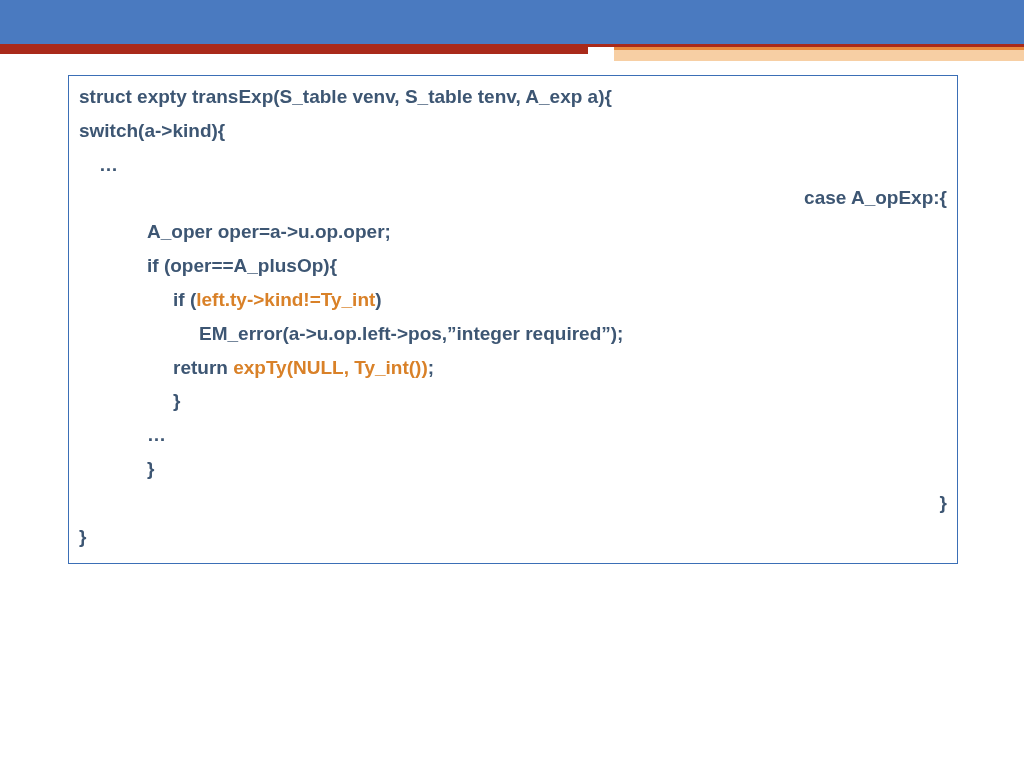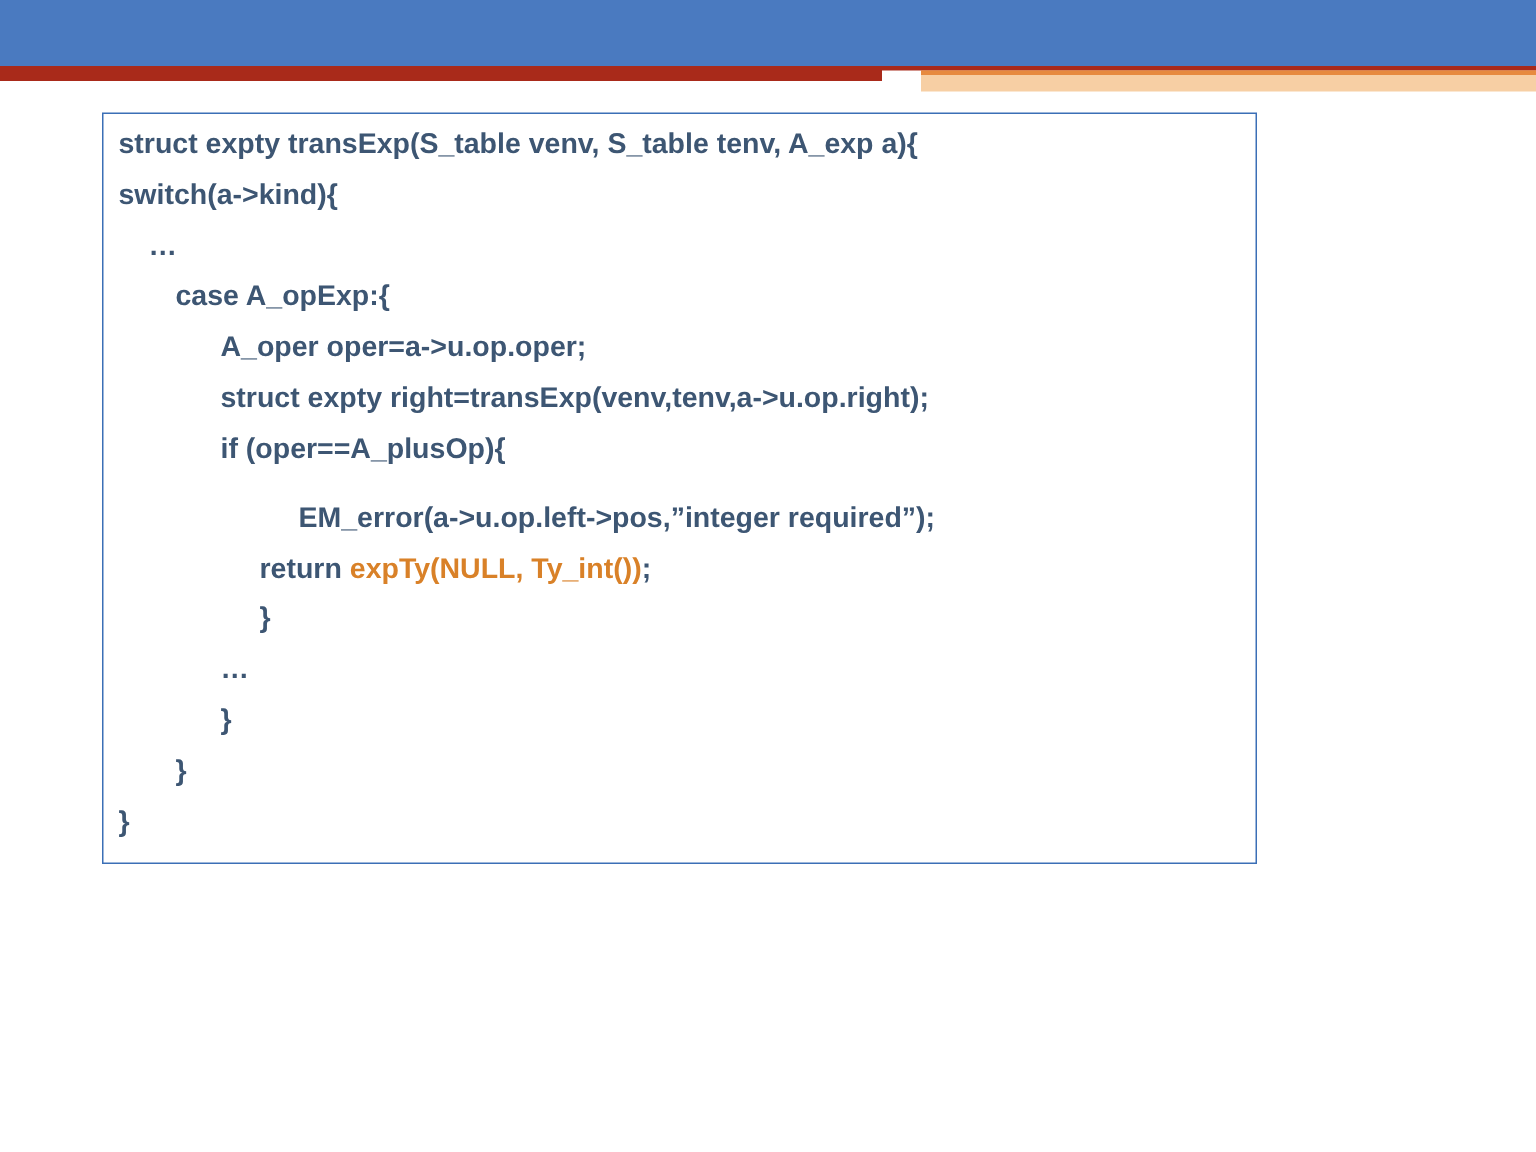--- a/index.html
+++ b/index.html
@@ -9,59 +9,59 @@
   .top-blue-bar { position: absolute; left: 0; top: 0; right: 0; height: 44px; background: #4a7ac0; }
   .mid-dark-red { position: absolute; left: 0; top: 44px; right: 0; height: 10px; background: #a92a1a; }
   .accent-wrap { position: absolute; right: 0; top: 47px; height: 14px; display: flex; }
   .accent-orange { width: 410px; height: 100%; background: #f7cfa4; border-top: 3px solid #e78a3f; }
   .accent-white  { width: 26px; height: 100%; background: #fff; }
 
   .code-box {
     position: absolute;
     left: 68px;
     top: 75px;
-    width: 770px;
+    width: 890px;
     border: 1px solid #3b6fb6;
     background: #ffffff;
     padding: 4px 10px 10px 10px;
   }
   .line {
     font-family: Arial, Helvetica, sans-serif;
     font-size: 19px;
     font-weight: 700;
     color: #3d5673;
     line-height: 1.78;
     white-space: pre;
   }
   .i1 { padding-left: 20px; }
-  .i2 { padding-left: 38px; }
+  .i2 { padding-left: 38px; text-align: right; }
   .i3 { padding-left: 68px; }
   .i4 { padding-left: 94px; }
-  .i5 { padding-left: 120px; margin-top: 12px; }
+  .i5 { padding-left: 120px; }
   .hl { color: #d98128; }
 </style>
 </head>
 <body>
 <div class="slide">
 
   <div class="top-blue-bar"></div>
   <div class="mid-dark-red"></div>
   <div class="accent-wrap">
     <div class="accent-white"></div>
     <div class="accent-orange"></div>
   </div>
 
   <div class="code-box">
     <div class="line">struct expty transExp(S_table venv, S_table tenv, A_exp a){</div>
     <div class="line">switch(a-&gt;kind){</div>
     <div class="line i1">…</div>
     <div class="line i2">case A_opExp:{</div>
     <div class="line i3">A_oper oper=a-&gt;u.op.oper;</div>
-    <div class="line i3">struct expty right=transExp(venv,tenv,a-&gt;u.op.right);</div>
     <div class="line i3">if (oper==A_plusOp){</div>
+    <div class="line i4"><span>if (</span><span class="hl">left.ty-&gt;kind!=Ty_int</span><span>)</span></div>
     <div class="line i5">EM_error(a-&gt;u.op.left-&gt;pos,”integer required”);</div>
     <div class="line i4"><span>return </span><span class="hl">expTy(NULL, Ty_int())</span><span>;</span></div>
     <div class="line i4">}</div>
     <div class="line i3">…</div>
     <div class="line i3">}</div>
     <div class="line i2">}</div>
     <div class="line">}</div>
   </div>
 
 </div>

